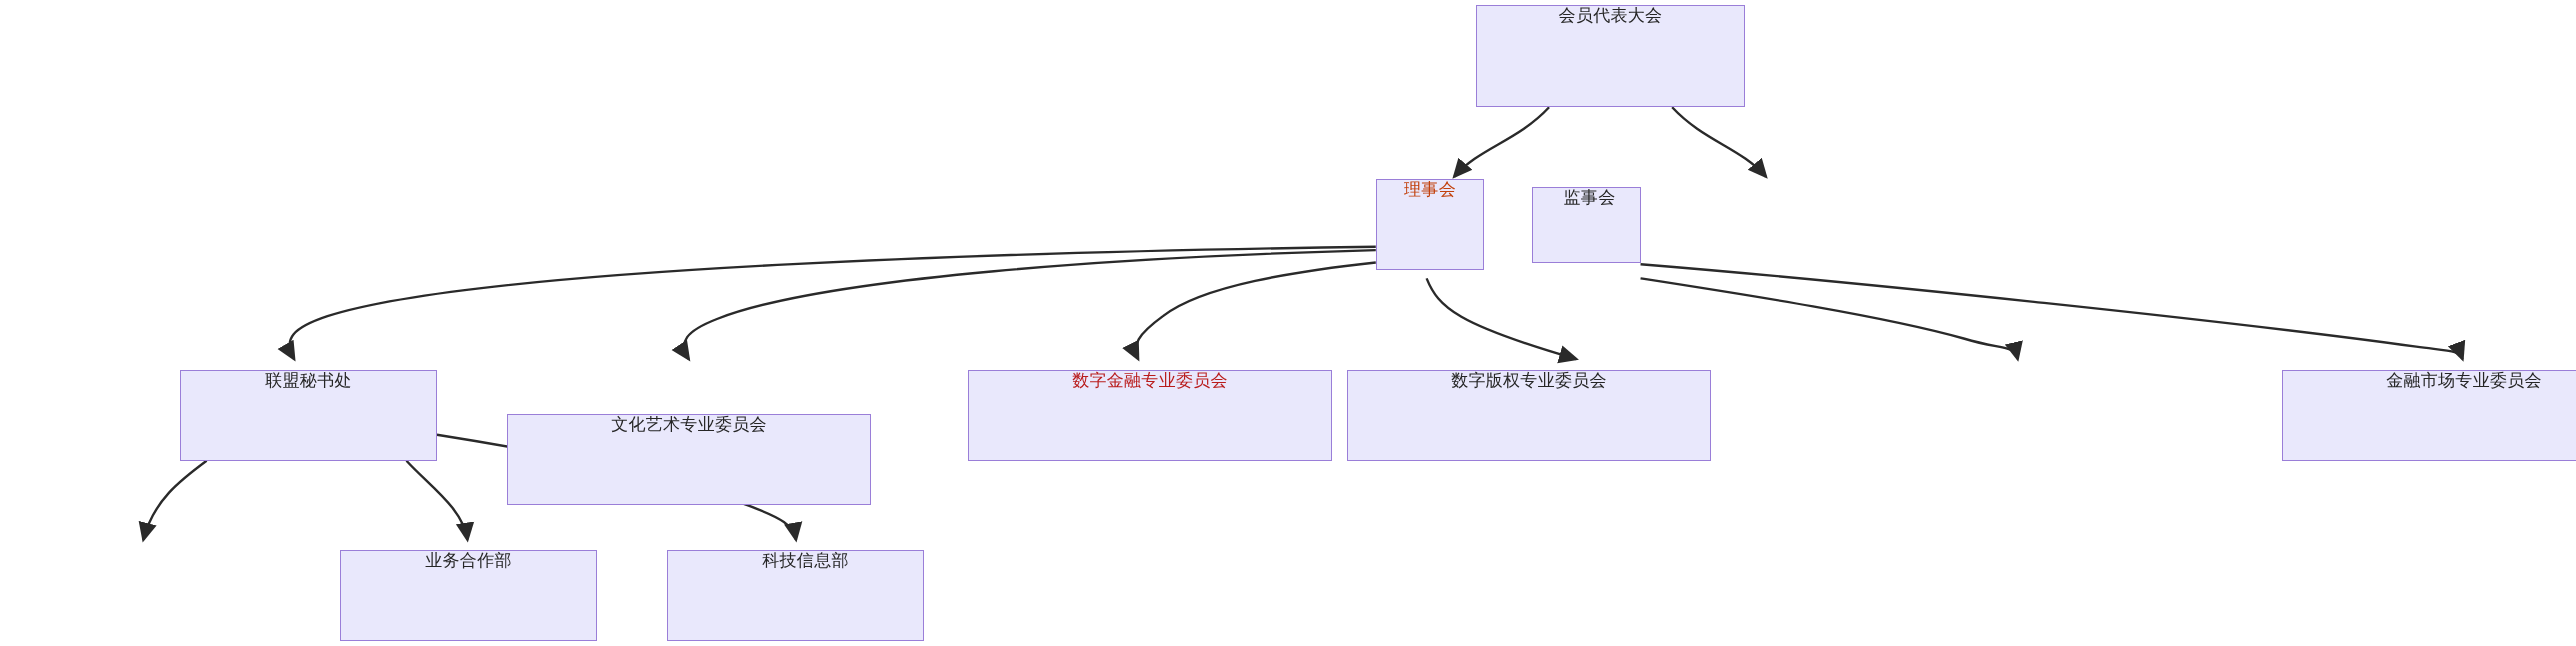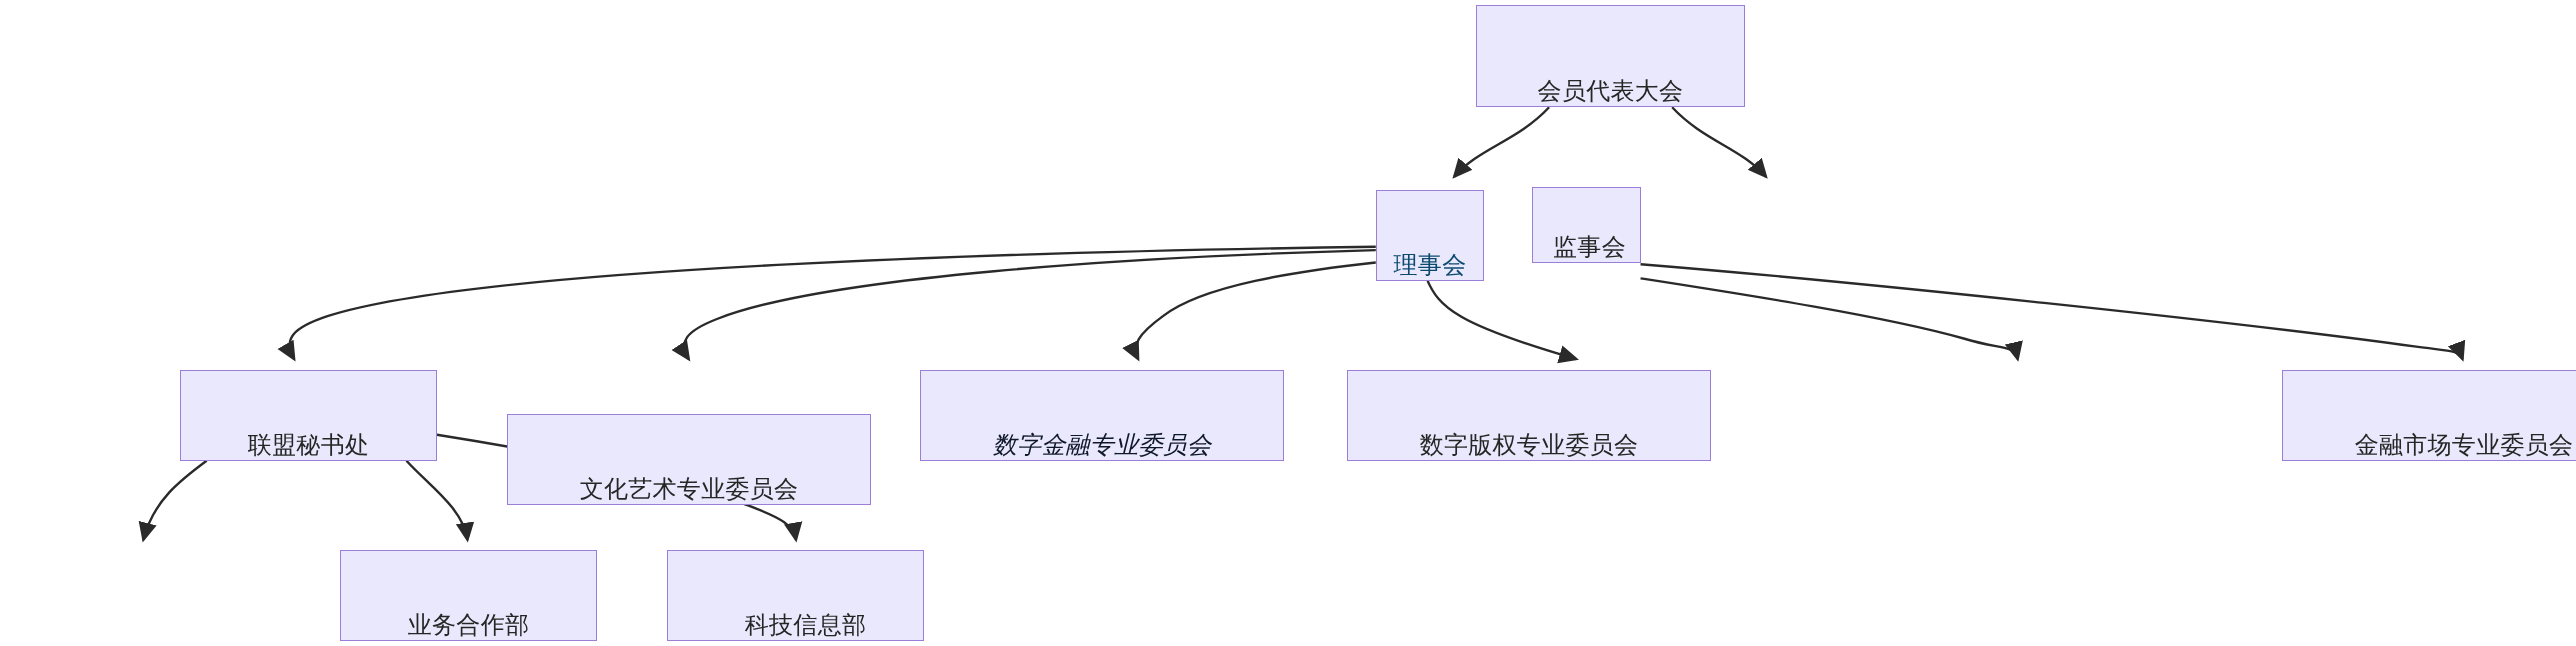--- a/index.html
+++ b/index.html
@@ -23,24 +23,24 @@
     width: 2576px;
     height: 647px;
     pointer-events: none;
   }
   .node {
     position: absolute;
     box-sizing: border-box;
     background: #e9e8fc;
     border: 1.7px solid #9a7ed8;
     display: flex;
-    align-items: flex-end;
+    align-items: flex-start;
     justify-content: center;
     color: #262626;
-    font-size: 24px;
+    font-size: 17px;
     line-height: 1.2;
     letter-spacing: 0.3px;
     white-space: nowrap;
   }
   .node-label {
     display: block;
   }
 </style>
 </head>
 <body>
@@ -74,37 +74,37 @@
 
     <path fill="none" stroke="#2a2a2a" stroke-width="4.2" marker-end="url(#arrowhead)" d="M 720 816 C 760 860 820 900 828 956"></path>
 
     <path fill="none" stroke="#2a2a2a" stroke-width="4.2" marker-end="url(#arrowhead)" d="M 774 770 C 900 790 1140 830 1310 890 C 1390 918 1406 932 1410 956"></path>
   </svg>
 
   <div class="node" style="left: 1476px; top: 5.1px; width: 269px; height: 102px; background: rgb(233, 232, 252); border-color: rgb(154, 126, 216); color: rgb(38, 38, 38);">
     <span class="node-label">会员代表大会</span>
   </div>
 
-  <div class="node" style="left: 1376px; top: 190px; width: 108px; height: 91px; background: rgb(233, 232, 252); border-color: rgb(154, 126, 216); color: #0c4a6e;">
+  <div class="node" style="left: 1376px; top: 179px; width: 108px; height: 91px; background: rgb(233, 232, 252); border-color: rgb(154, 126, 216); color: #c2410c;">
     <span class="node-label">理事会</span>
   </div>
 
   <div class="node" style="left: 1532px; top: 187px; width: 109px; height: 76px; background: rgb(233, 232, 252); border-color: rgb(154, 126, 216); color: rgb(38, 38, 38); padding-left: 6px;">
     <span class="node-label">监事会</span>
   </div>
 
   <div class="node" style="left: 180px; top: 370px; width: 257px; height: 91px; background: rgb(233, 232, 252); border-color: rgb(154, 126, 216); color: rgb(38, 38, 38);">
     <span class="node-label">联盟秘书处</span>
   </div>
 
   <div class="node" style="left: 507px; top: 370px; width: 364px; height: 91px; background: rgb(233, 232, 252); border-color: rgb(154, 126, 216); color: rgb(38, 38, 38); margin-top: 44px;">
     <span class="node-label">文化艺术专业委员会</span>
   </div>
 
-  <div class="node" style="left: 920px; top: 370px; width: 364px; height: 91px; background: rgb(233, 232, 252); border-color: rgb(154, 126, 216); color: #0f172a; font-style: italic;">
+  <div class="node" style="left: 968px; top: 370px; width: 364px; height: 91px; background: rgb(233, 232, 252); border-color: rgb(154, 126, 216); color: #b91c1c;">
     <span class="node-label">数字金融专业委员会</span>
   </div>
 
   <div class="node" style="left: 1347px; top: 370px; width: 364px; height: 91px; background: rgb(233, 232, 252); border-color: rgb(154, 126, 216); color: rgb(38, 38, 38);">
     <span class="node-label">数字版权专业委员会</span>
   </div>
 
 
   <div class="node" style="left: 2282px; top: 370px; width: 364px; height: 91px; background: rgb(233, 232, 252); border-color: rgb(154, 126, 216); color: rgb(38, 38, 38);">
     <span class="node-label">金融市场专业委员会</span>

